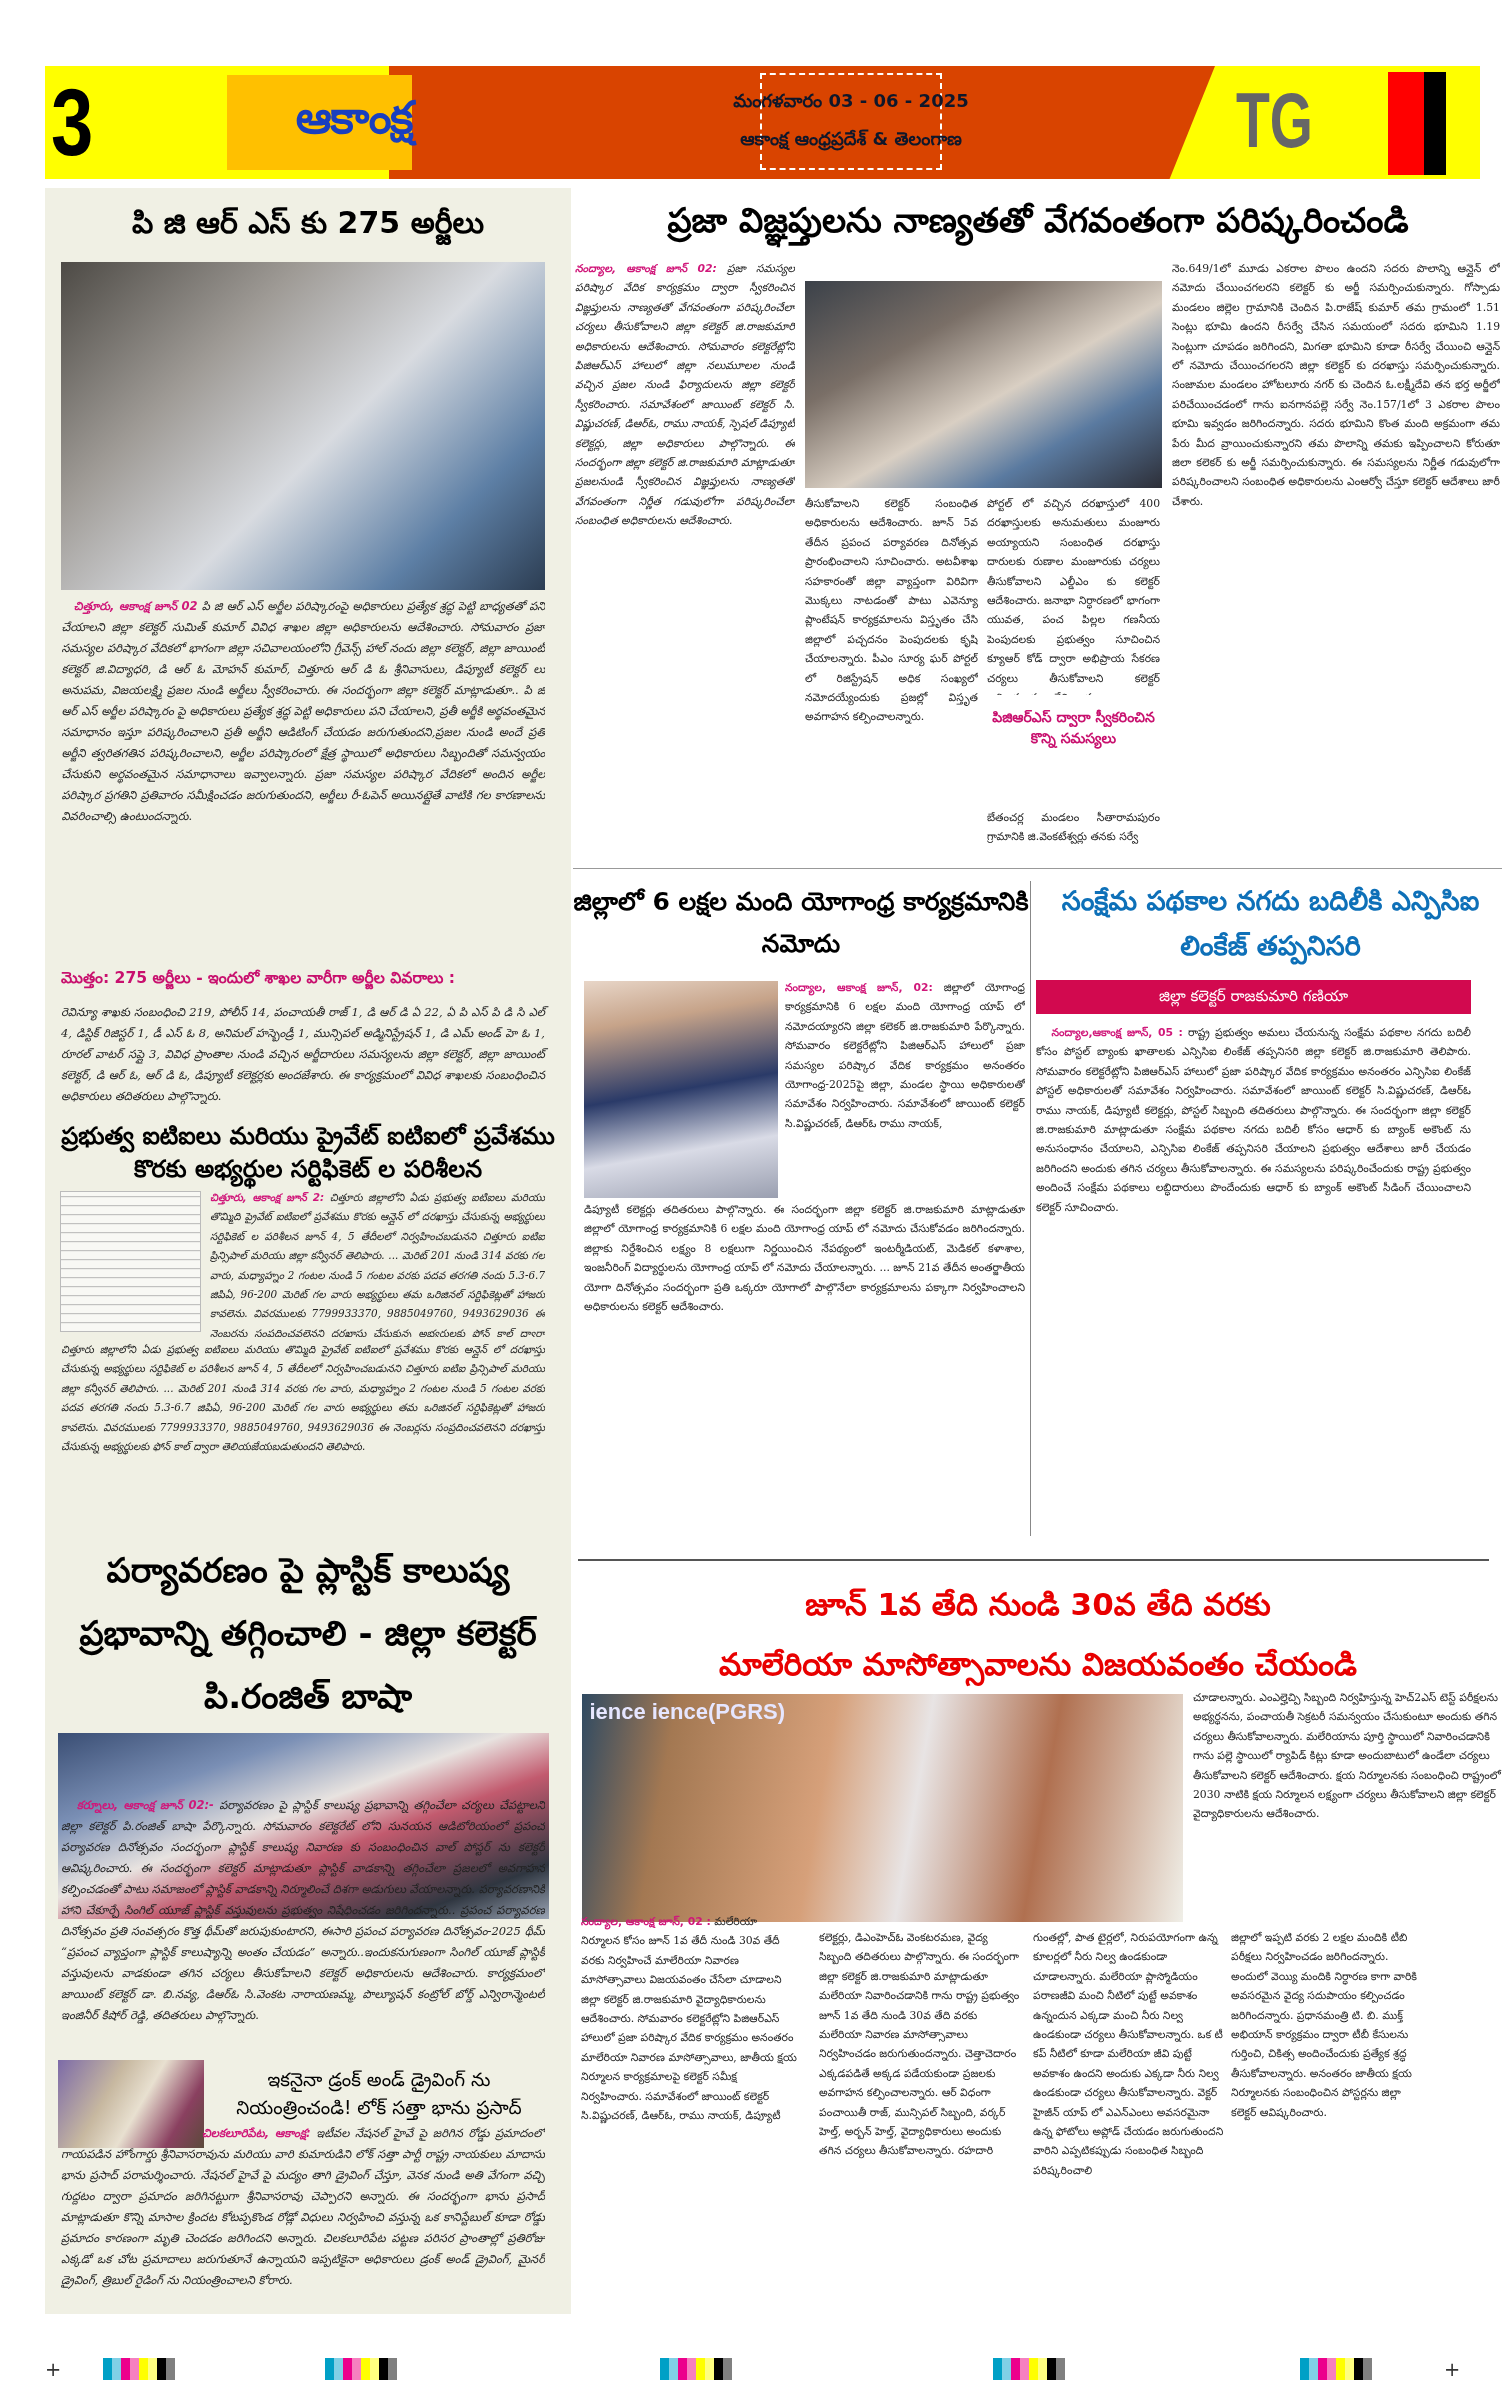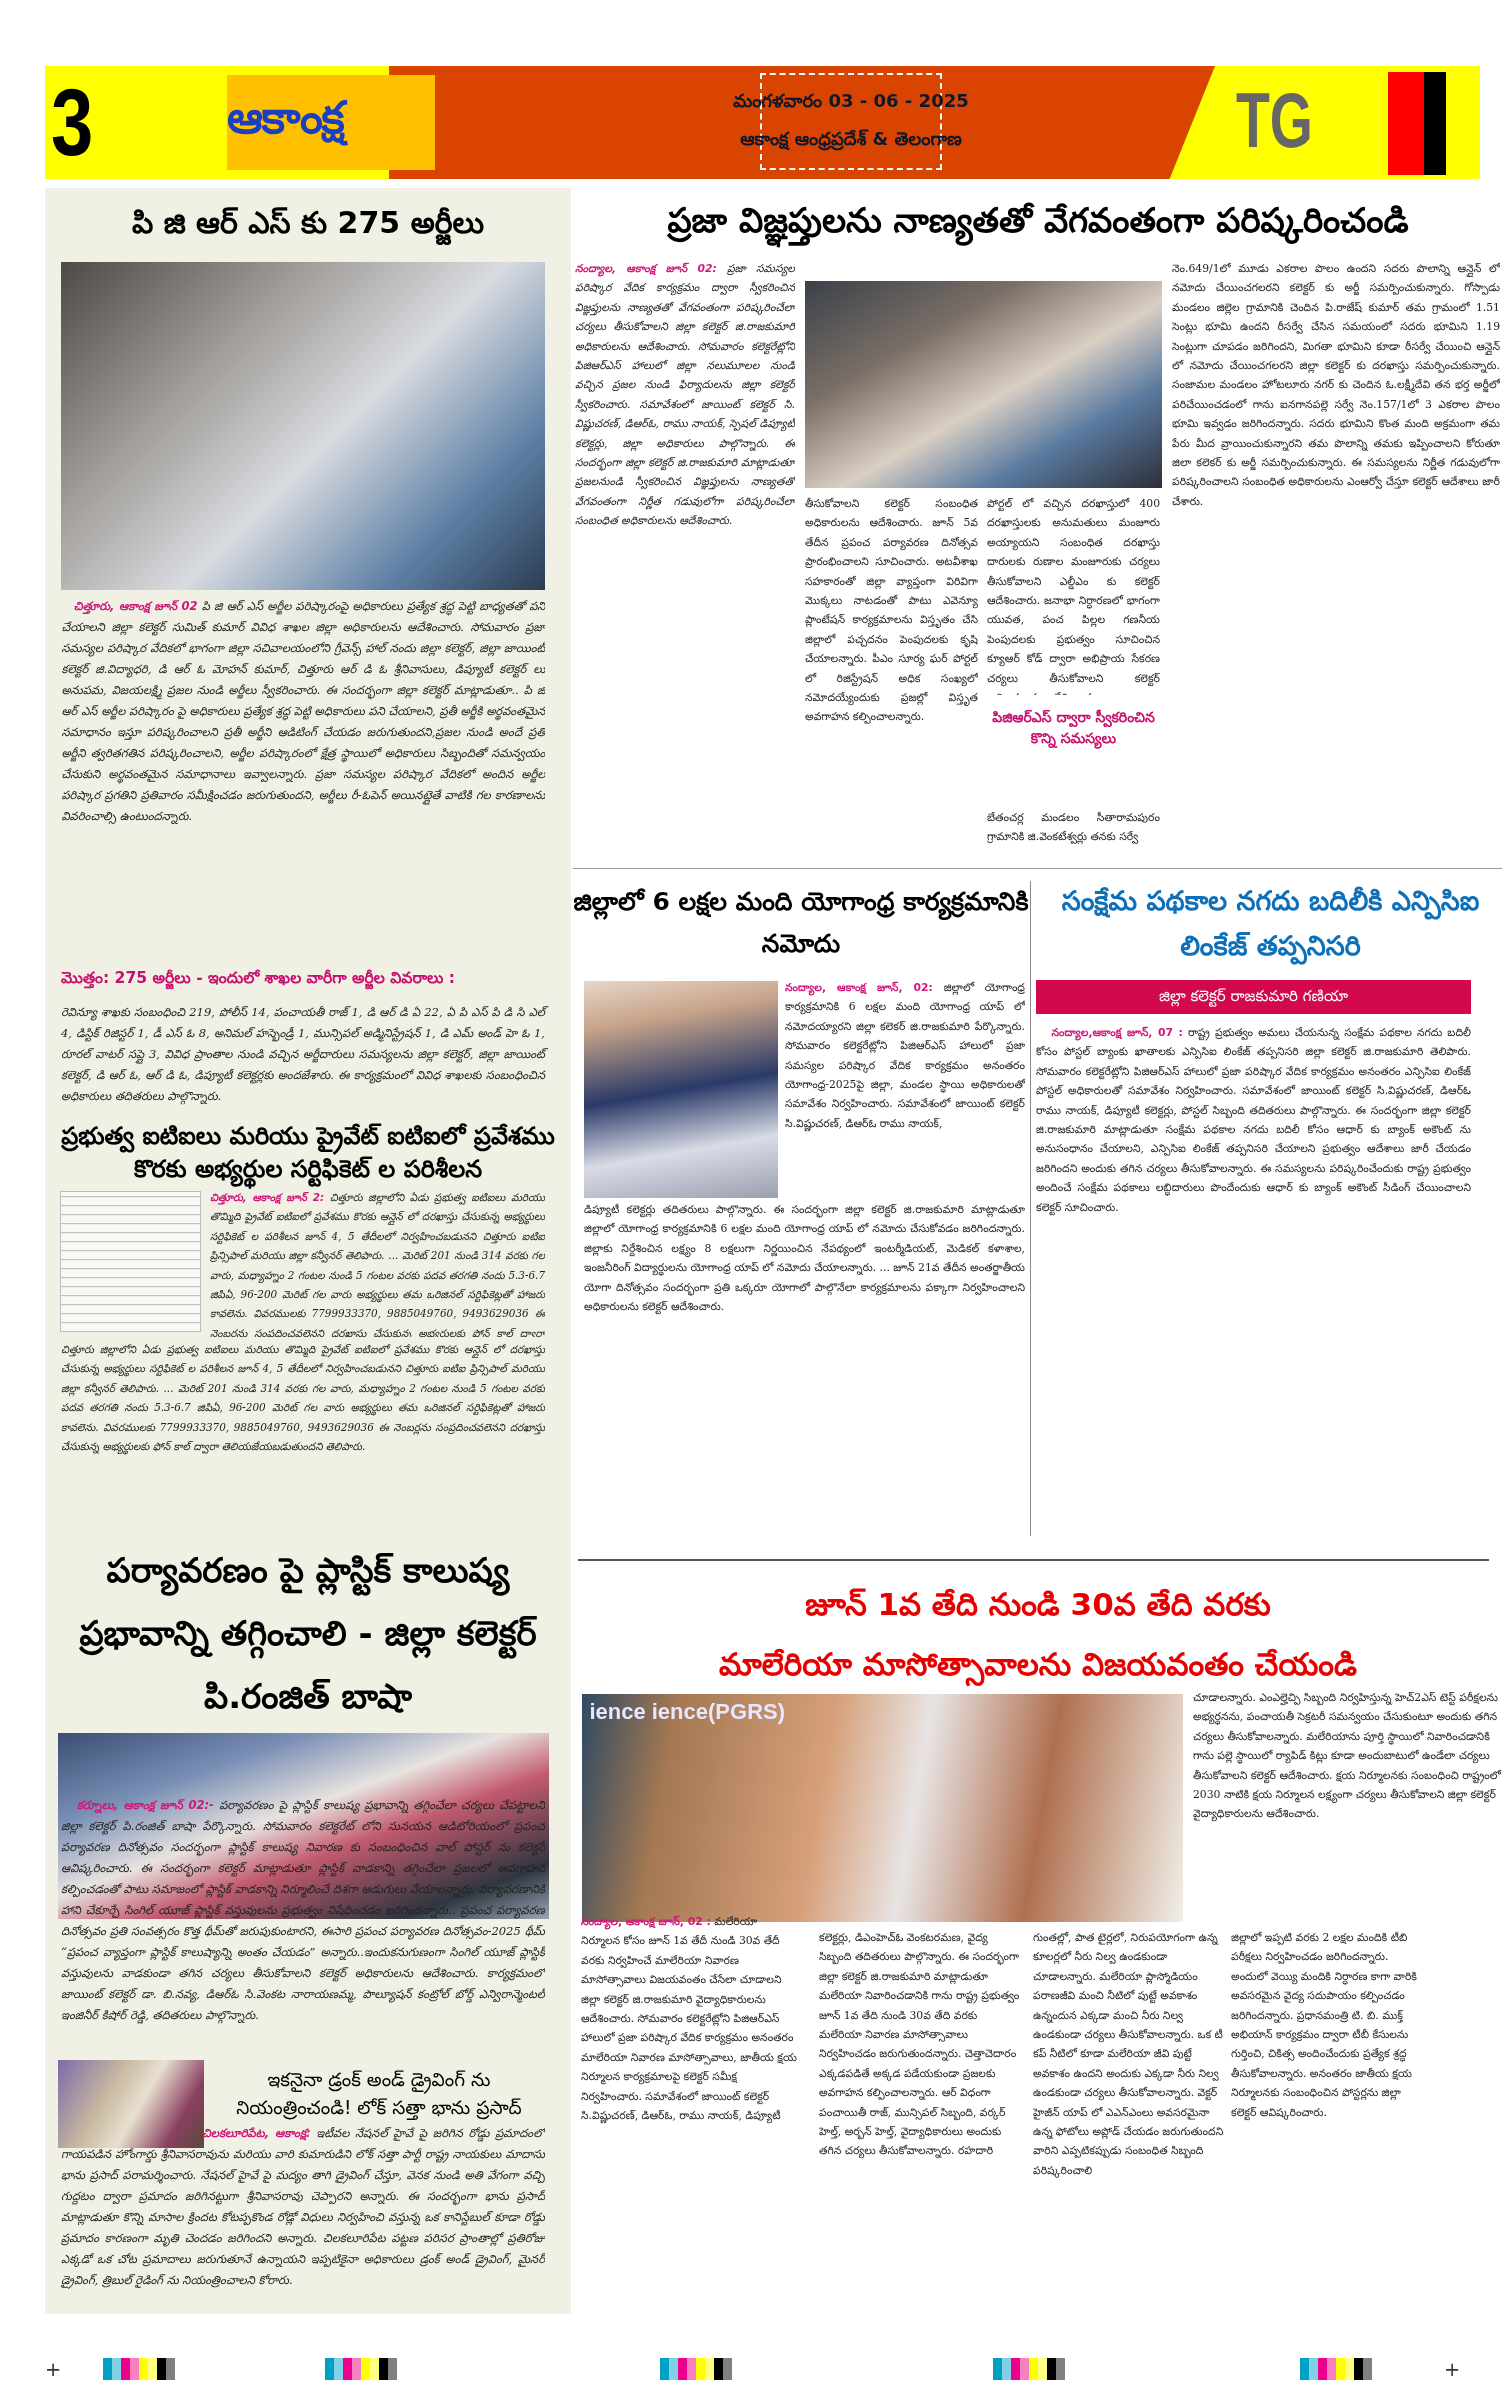--- a/index.html
+++ b/index.html
@@ -3,21 +3,21 @@
 <meta charset="utf-8">
 <style>
   * { box-sizing: border-box; margin: 0; padding: 0; }
   html, body { width: 1508px; height: 2401px; background: #ffffff; overflow: hidden; }
   body { position: relative; font-family: "DejaVu Sans", sans-serif; color: #1a1a1a; }
 
   
   .masthead { position: absolute; left: 45px; top: 66px; width: 1435px; height: 113px; background: #ffff00; }
   .page-num { position: absolute; left: 6px; top: 7.4px; font-family: "Liberation Sans", sans-serif; font-weight: 900; font-size: 95px; line-height: 98px; color: #000; transform: scaleX(0.8); transform-origin: left; }
   .orange-band { position: absolute; left: 344px; top: 0; width: 826px; height: 113px; background: #d94400; clip-path: polygon(0 0, 100% 0, 94.5% 100%, 0 100%); }
-  .logo-box { position: absolute; left: 182px; top: 9px; width: 208px; height: 95px; background: #ffc000; display: flex; align-items: center; justify-content: flex-start; }
+  .logo-box { position: absolute; left: 182px; top: 9px; width: 185px; height: 95px; background: #ffc000; display: flex; align-items: center; justify-content: flex-end; }
   .logo-text { font-family: "DejaVu Sans", sans-serif; font-weight: 900; font-size: 45px; color: #1a3fbf; letter-spacing: -1.5px; }
   .date-box { position: absolute; left: 715px; top: 7.4px; width: 182px; height: 97px; border: 2.2px dashed #ffffff; display: flex; flex-direction: column; justify-content: center; align-items: center; gap: 12px; }
   .date-line { font-family: "DejaVu Sans", sans-serif; font-weight: bold; font-size: 18px; color: #0f172a; white-space: nowrap; }
   .edition-code { position: absolute; left: 1191px; top: 13.4px; font-family: "Liberation Sans", sans-serif; font-weight: 900; font-size: 77px; line-height: 82px; color: #666666; transform: scaleX(0.72); transform-origin: left; }
   .flag-red { position: absolute; left: 1343px; top: 6px; width: 36px; height: 103px; background: #ff0000; }
   .flag-black { position: absolute; left: 1379px; top: 6px; width: 22px; height: 103px; background: #000000; }
 
   
   .left-col { position: absolute; left: 45px; top: 188px; width: 526px; height: 2126px; background: #f0f0e4; }
   .headline { font-family: "DejaVu Sans", sans-serif; font-weight: bold; text-align: center; color: #000; line-height: 1.25; }
@@ -141,21 +141,21 @@
   <span class="dateline">నంద్యాల, ఆకాంక్ష జూన్, 02:</span>
   <span>జిల్లాలో యోగాంధ్ర కార్యక్రమానికి 6 లక్షల మంది యోగాంధ్ర యాప్ లో నమోదయ్యారని జిల్లా కలెకర్ జి.రాజకుమారి పేర్కొన్నారు. సోమవారం కలెక్టరేట్లోని పిజిఆర్ఎస్ హాలులో ప్రజా సమస్యల పరిష్కార వేదిక కార్యక్రమం అనంతరం యోగాంధ్ర-2025పై జిల్లా, మండల స్థాయి అధికారులతో సమావేశం నిర్వహించారు. సమావేశంలో జాయింట్ కలెక్టర్ సి.విష్ణుచరణ్, డిఆర్ఓ రాము నాయక్,</span>
 </div>
 <div class="col-text ct-yoga-b" style="height:335px; overflow:hidden;">డిప్యూటీ కలెక్టర్లు తదితరులు పాల్గొన్నారు. ఈ సందర్భంగా జిల్లా కలెక్టర్ జి.రాజకుమారి మాట్లాడుతూ జిల్లాలో యోగాంధ్ర కార్యక్రమానికి 6 లక్షల మంది యోగాంధ్ర యాప్ లో నమోదు చేసుకోవడం జరిగిందన్నారు. జిల్లాకు నిర్దేశించిన లక్ష్యం 8 లక్షలుగా నిర్ణయించిన నేపథ్యంలో ఇంటర్మీడియట్, మెడికల్ కళాశాల, ఇంజనీరింగ్ విద్యార్థులను యోగాంధ్ర యాప్ లో నమోదు చేయాలన్నారు. ... జూన్ 21వ తేదీన అంతర్జాతీయ యోగా దినోత్సవం సందర్భంగా ప్రతి ఒక్కరూ యోగాలో పాల్గొనేలా కార్యక్రమాలను పక్కాగా నిర్వహించాలని అధికారులను కలెక్టర్ ఆదేశించారు.</div>
 
 <div class="vrule" style="left:1030px; top:881px; height:655px;"></div>
 
 <div class="headline hl-welfare">సంక్షేమ పథకాల నగదు బదిలీకి ఎన్పిసిఐ లింకేజ్ తప్పనిసరి</div>
 <div class="welfare-banner">జిల్లా కలెక్టర్ రాజకుమారి గణియా</div>
 <div class="col-text ct-welfare" style="height:514px; overflow:hidden;">
-  &nbsp;&nbsp;&nbsp;<span class="dateline">నంద్యాల,ఆకాంక్ష జూన్, 07 :</span>
+  &nbsp;&nbsp;&nbsp;<span class="dateline">నంద్యాల,ఆకాంక్ష జూన్, 05 :</span>
   <span>రాష్ట్ర ప్రభుత్వం అమలు చేయనున్న సంక్షేమ పథకాల నగదు బదిలీ కోసం పోస్టల్ బ్యాంకు ఖాతాలకు ఎన్పిసిఐ లింకేజ్ తప్పనిసరి జిల్లా కలెక్టర్ జి.రాజకుమారి తెలిపారు. సోమవారం కలెక్టరేట్లోని పిజిఆర్ఎస్ హాలులో ప్రజా పరిష్కార వేదిక కార్యక్రమం అనంతరం ఎన్పిసిఐ లింకేజ్ పోస్టల్ అధికారులతో సమావేశం నిర్వహించారు. సమావేశంలో జాయింట్ కలెక్టర్ సి.విష్ణుచరణ్, డిఆర్ఓ రాము నాయక్, డిప్యూటీ కలెక్టర్లు, పోస్టల్ సిబ్బంది తదితరులు పాల్గొన్నారు. ఈ సందర్భంగా జిల్లా కలెక్టర్ జి.రాజకుమారి మాట్లాడుతూ సంక్షేమ పథకాల నగదు బదిలీ కోసం ఆధార్ కు బ్యాంక్ అకౌంట్ ను అనుసంధానం చేయాలని, ఎన్పిసిఐ లింకేజ్ తప్పనిసరి చేయాలని ప్రభుత్వం ఆదేశాలు జారీ చేయడం జరిగిందని అందుకు తగిన చర్యలు తీసుకోవాలన్నారు. ఈ సమస్యలను పరిష్కరించేందుకు రాష్ట్ర ప్రభుత్వం అందించే సంక్షేమ పథకాలు లబ్ధిదారులు పొందేందుకు ఆధార్ కు బ్యాంక్ అకౌంట్ సీడింగ్ చేయించాలని కలెక్టర్ సూచించారు.</span>
 </div>
 
 <div class="hrule" style="left:578px; top:1559px; width:911px;"></div>
 
 <div class="headline hl-malaria">
   <div>జూన్ 1వ తేది నుండి 30వ తేది వరకు</div>
   <div>మాలేరియా మాసోత్సావాలను విజయవంతం చేయండి</div>
 </div>
 <div class="photo ph-malaria">

